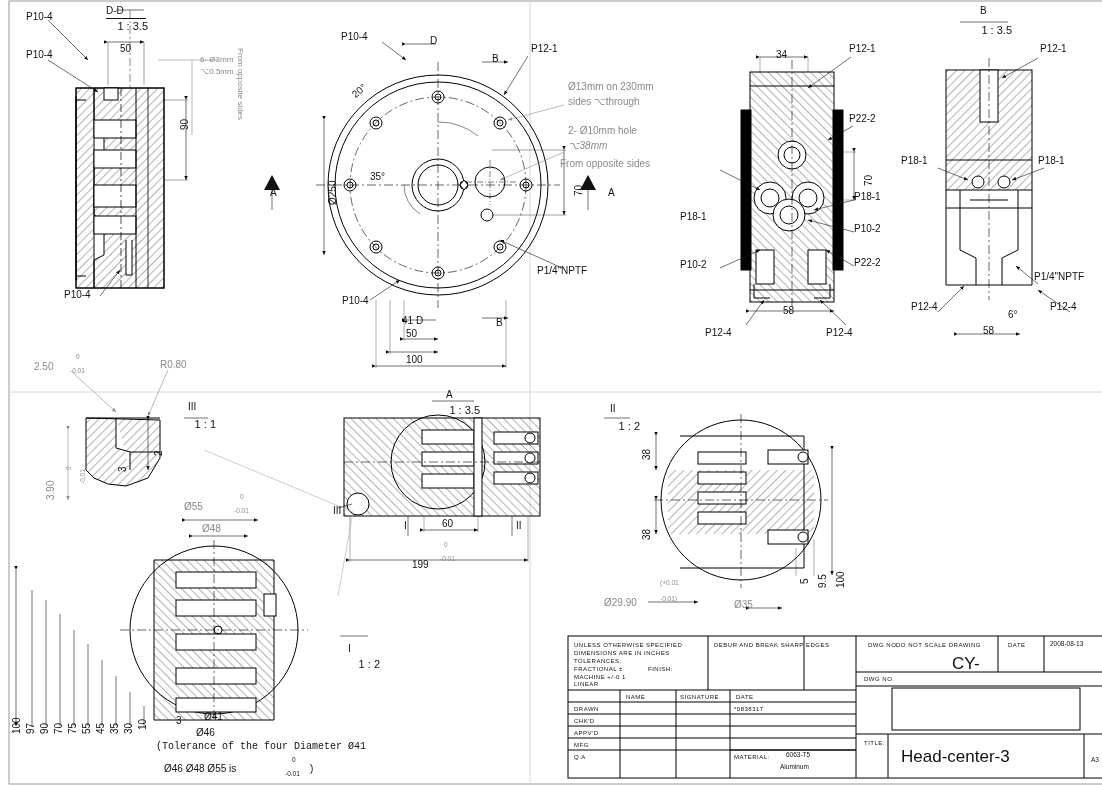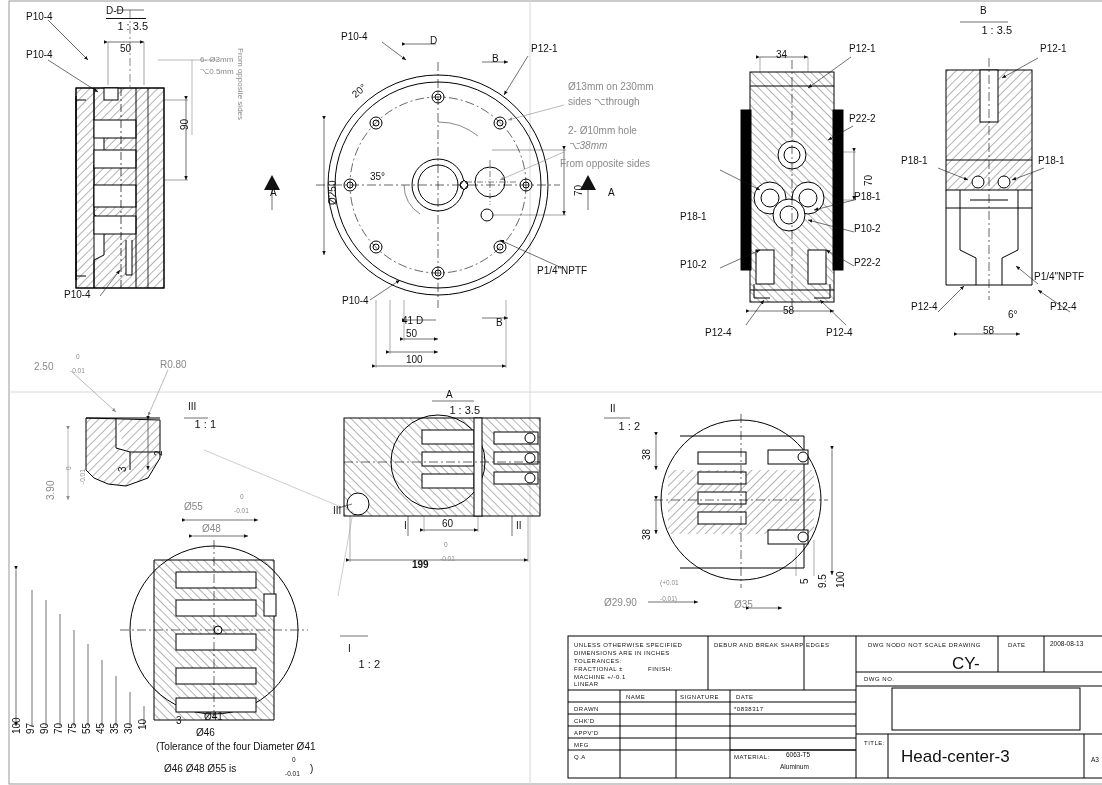--- a/index.html
+++ b/index.html
@@ -435,21 +435,21 @@
     </div>
 
 <div class="lbl" style="left:438px;top:390px;">A</div>
 <div class="frac" style="left:424px;top:404px;width:48px;">
       <span class="bot">1 : 3.5</span>
     </div>
 <div class="lbl" style="left:325px;top:506px;">III</div>
 <div class="lbl" style="left:396px;top:521px;">I</div>
 <div class="lbl" style="left:508px;top:521px;">II</div>
 <div class="lbl" style="left:434px;top:519px;">60</div>
-<div class="lbl" style="left:404px;top:560px;font-weight:bold;">199</div>
+<div class="lbl" style="left:404px;top:560px;">199</div>
 <div class="lbl gray tiny" style="left:436px;top:542px;">0</div>
 <div class="lbl gray tiny" style="left:432px;top:556px;">-0.01</div>
 <div class="lbl" style="left:340px;top:644px;">I</div>
 <div class="frac" style="left:332px;top:658px;width:40px;">
       <span class="bot">1 : 2</span>
     </div>
 
 <div class="lbl" style="left:602px;top:404px;">II</div>
 <div class="frac" style="left:592px;top:420px;width:40px;">
       <span class="bot">1 : 2</span>
@@ -476,21 +476,21 @@
 <div class="lbl vert" style="left:18px;top:734px;transform:rotate(-90deg);">97</div>
 <div class="lbl vert" style="left:32px;top:734px;transform:rotate(-90deg);">90</div>
 <div class="lbl vert" style="left:46px;top:734px;transform:rotate(-90deg);">70</div>
 <div class="lbl vert" style="left:60px;top:734px;transform:rotate(-90deg);">75</div>
 <div class="lbl vert" style="left:74px;top:734px;transform:rotate(-90deg);">55</div>
 <div class="lbl vert" style="left:88px;top:734px;transform:rotate(-90deg);">45</div>
 <div class="lbl vert" style="left:102px;top:734px;transform:rotate(-90deg);">35</div>
 <div class="lbl vert" style="left:116px;top:734px;transform:rotate(-90deg);">30</div>
 <div class="lbl vert" style="left:130px;top:730px;transform:rotate(-90deg);">10</div>
 
-<div class="lbl" style="left:148px;top:742px;">(Tolerance of the four Diameter Ø41</div>
+<div class="lbl" style="left:148px;top:742px;font-family:Liberation Mono, monospace;">(Tolerance of the four Diameter Ø41</div>
 <div class="lbl" style="left:156px;top:764px;">Ø46  Ø48  Ø55 is</div>
 <div class="lbl tiny" style="left:284px;top:757px;">0</div>
 <div class="lbl tiny" style="left:277px;top:771px;">-0.01</div>
 <div class="lbl" style="left:302px;top:764px;">)</div>
 
 <div class="tbtext" style="left:566px;top:642px;">UNLESS OTHERWISE SPECIFIED</div>
 <div class="tbtext" style="left:566px;top:650px;">DIMENSIONS ARE IN INCHES</div>
 <div class="tbtext" style="left:566px;top:658px;">TOLERANCES:</div>
 <div class="tbtext" style="left:566px;top:666px;">FRACTIONAL  ±</div>
 <div class="tbtext" style="left:566px;top:674px;">MACHINE  +/-0.1</div>

